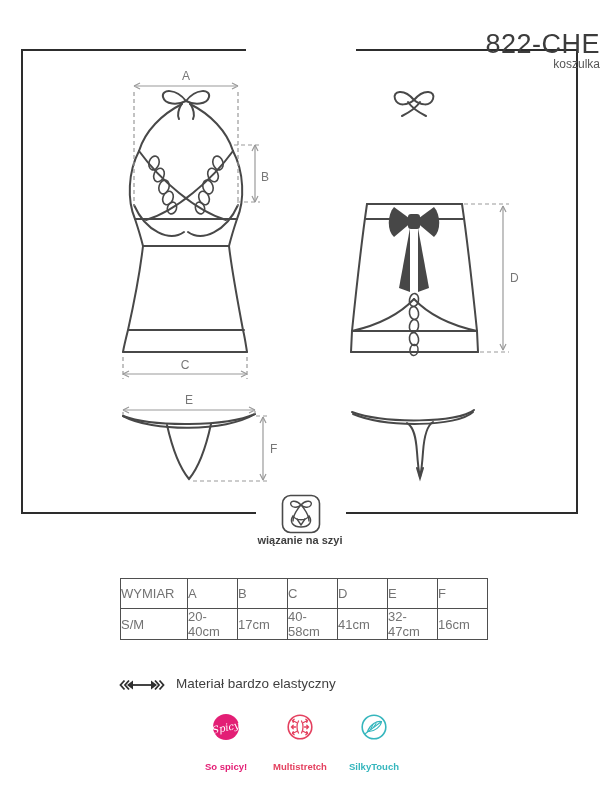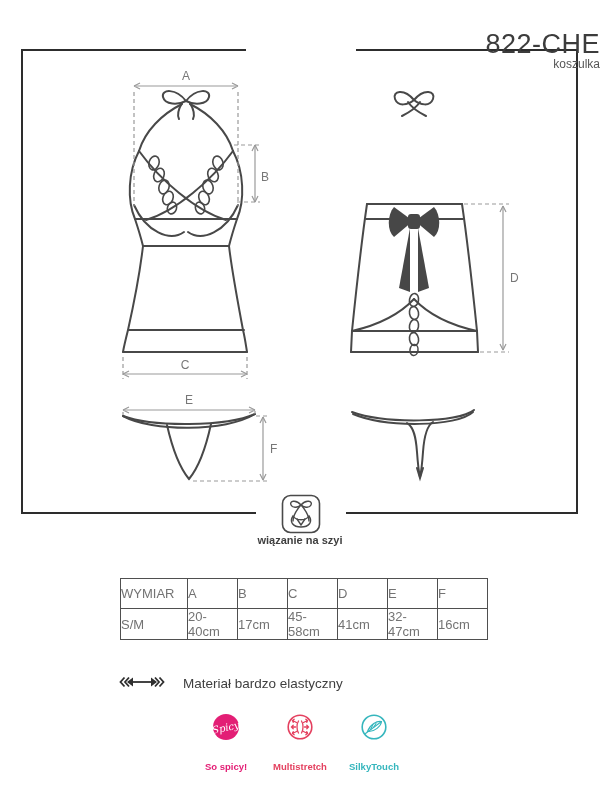--- a/index.html
+++ b/index.html
@@ -21,21 +21,21 @@
   .tie-icon{position:absolute;top:494px;left:281px;}
 
   
   table.size{position:absolute;left:120px;top:578px;border-collapse:collapse;}
   table.size td{border:1.5px solid #4f4f4f;height:29px;text-align:left;
          font-size:13px;color:#737373;padding:0;}
   td.c-size{width:66px;}
   td.c-val{width:49px;}
 
   
-  .material{position:absolute;left:119px;top:676px;display:flex;align-items:flex-start;gap:18px;}
+  .material{position:absolute;left:119px;top:676px;display:flex;align-items:flex-end;gap:11px;}
   .material span{font-size:13.5px;color:#3f3f3f;}
 
   
   .features{position:absolute;top:714px;left:0;width:600px;display:flex;
          justify-content:center;gap:12px;}
   .feature{width:62px;display:flex;flex-direction:column;align-items:center;gap:6px;}
   .feature .lbl{font-size:9.5px;font-weight:bold;white-space:nowrap;margin-top:15px;}
   .spicy-badge{width:26px;height:26px;border-radius:50%;background:#e31e75;
          display:flex;align-items:center;justify-content:center;}
   .spicy-badge i{color:#fff;font-size:10px;font-family:"DejaVu Serif",serif;
@@ -207,21 +207,21 @@
       <td class="c-val">B</td>
       <td class="c-val">C</td>
       <td class="c-val">D</td>
       <td class="c-val">E</td>
       <td class="c-val">F</td>
     </tr>
     <tr>
       <td class="c-size">S/M</td>
       <td class="c-val">20-40cm</td>
       <td class="c-val">17cm</td>
-      <td class="c-val">45-58cm</td>
+      <td class="c-val">40-58cm</td>
       <td class="c-val">41cm</td>
       <td class="c-val">32-47cm</td>
       <td class="c-val">16cm</td>
     </tr>
   </tbody>
     </table>
 
   <div class="material">
     <svg width="46" height="12" viewBox="0 0 46 12">
       <g stroke="#2f2f2f" stroke-width="1.8" fill="none">

